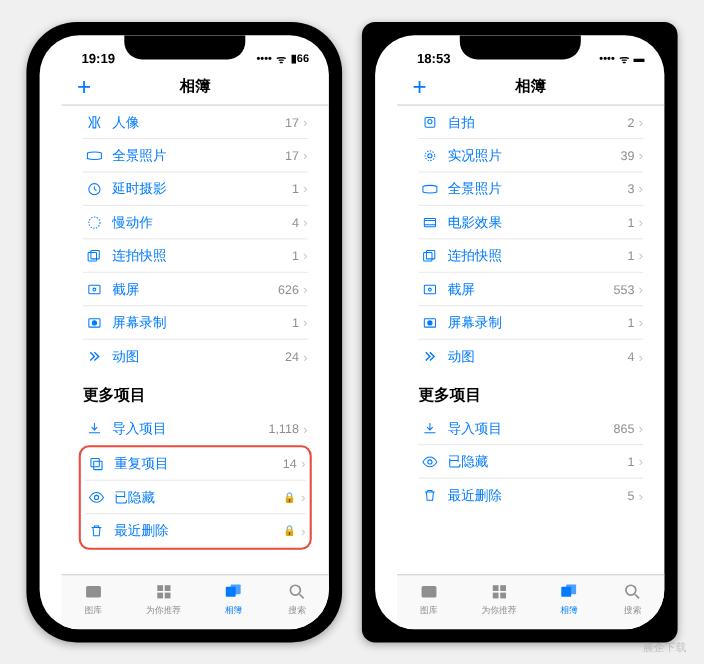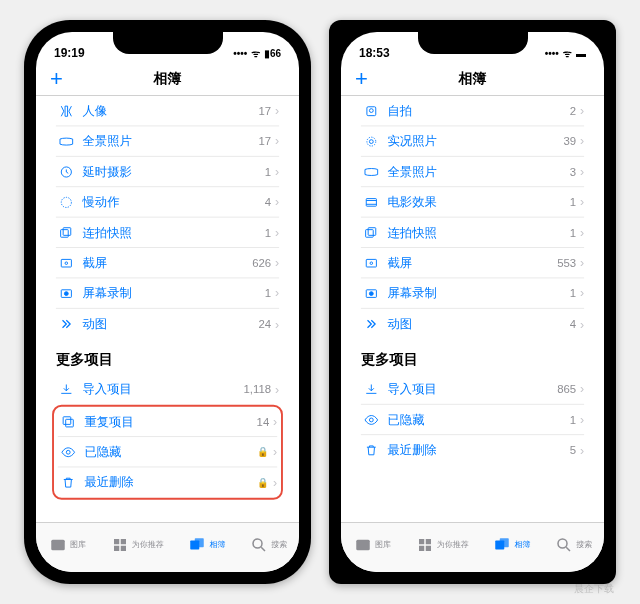--- a/index.html
+++ b/index.html
@@ -1,41 +1,41 @@
 <!DOCTYPE html>
 <html><head>
 <meta charset="utf-8">
 <style>
   *{box-sizing:border-box;margin:0;padding:0;font-family:-apple-system,BlinkMacSystemFont,"Helvetica Neue",sans-serif;}
   body{background:#f0f0f0;width:640px;height:604px;display:flex;gap:18px;padding:20px 24px;}
   .phone{flex:1;background:#000;border-radius:46px;padding:12px;box-shadow:0 2px 8px rgba(0,0,0,.3);}
   .phone.round{border-radius:12px;}
-  .screen{background:#fff;width:100%;height:100%;border-radius:36px;overflow:hidden;display:flex;flex-direction:column;position:relative;}
+  .screen{background:#fff;width:100%;height:100%;border-radius:36px;overflow:hidden;display:flex;flex-direction:column;position:relative;padding-left:20px;}
   .notch{position:absolute;top:0;left:50%;transform:translateX(-50%);width:110px;height:22px;background:#000;border-radius:0 0 16px 16px;z-index:10;}
   .status-bar{height:30px;display:flex;justify-content:space-between;align-items:flex-end;padding:0 18px 2px;font-size:12px;font-weight:600;}
   .status-right{display:flex;align-items:center;gap:4px;font-size:10px;}
   .nav-bar{height:34px;display:flex;align-items:center;justify-content:center;position:relative;border-bottom:0.5px solid #d0d0d0;}
   .nav-title{font-size:14px;font-weight:600;}
   .plus{position:absolute;left:14px;color:#007aff;font-size:22px;font-weight:300;line-height:1;}
   .content{flex:1;overflow:hidden;padding:0 14px;}
   .row{display:flex;align-items:center;height:32px;font-size:13px;border-bottom:0.5px solid #e8e8e8;}
   .row:last-child{border-bottom:none;}
   .row-icon{width:22px;display:flex;align-items:center;justify-content:center;color:#007aff;}
   .row-icon svg{width:16px;height:16px;stroke:#007aff;stroke-width:1.5;fill:none;}
   .row-label{flex:1;color:#007aff;padding-left:6px;}
   .row-count{color:#8e8e93;font-size:12px;}
   .row-chevron{color:#c7c7cc;padding-left:4px;}
   .row-lock{color:#8e8e93;font-size:10px;}
   .section-title{font-size:15px;font-weight:700;padding:12px 0 6px;color:#000;}
   .highlight-box{border:2px solid #e74c3c;border-radius:10px;margin:0 -4px;padding:0 4px;}
   .tab-bar{height:50px;border-top:0.5px solid #d0d0d0;display:flex;justify-content:space-around;align-items:center;padding-bottom:6px;background:#f9f9f9;}
-  .tab{display:flex;flex-direction:row;align-items:center;gap:2px;font-size:8px;color:#8e8e93;}
+  .tab{display:flex;flex-direction:column;align-items:center;gap:2px;font-size:8px;color:#8e8e93;}
   .tab.active{color:#007aff;}
   .tab svg{width:20px;height:18px;}
-  .watermark{position:absolute;bottom:8px;right:26px;font-size:10px;color:#999;opacity:.5;z-index:20;font-family:Liberation Mono, monospace;}
+  .watermark{position:absolute;bottom:8px;right:16px;font-size:10px;color:#999;opacity:.5;z-index:20;font-family:Liberation Mono, monospace;}
   .small{transform:scale(.95);transform-origin:top center;}
 </style>
 </head>
 <body>
 
 <div class="phone">
   <div class="screen">
     <div class="notch"></div>
     <div class="status-bar">
       <span>19:19</span>

